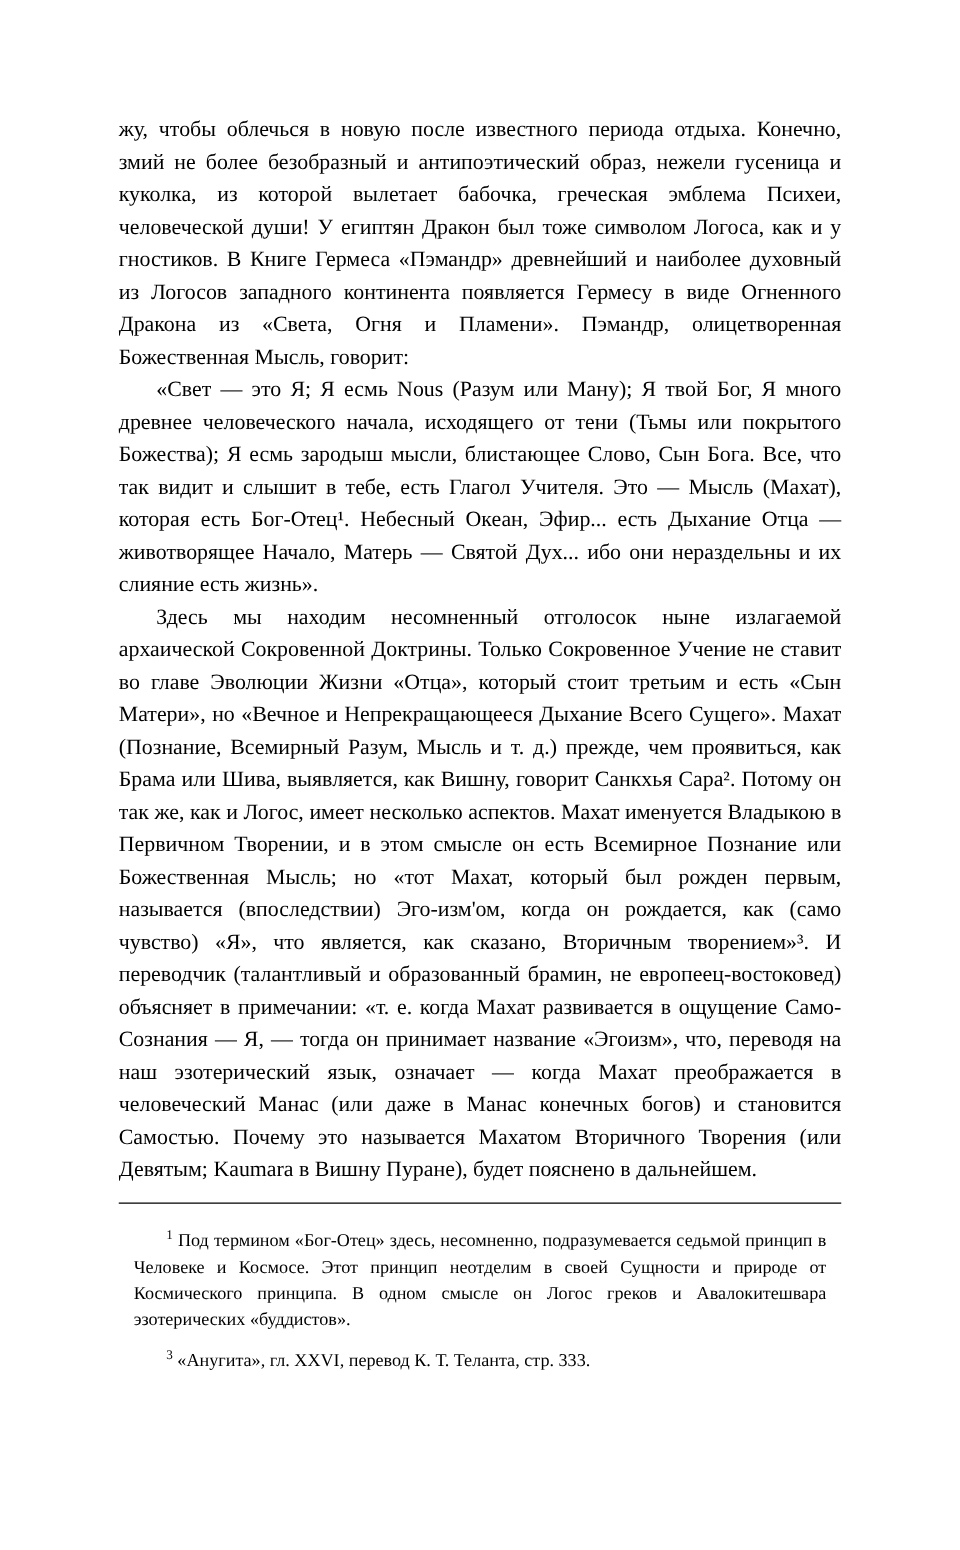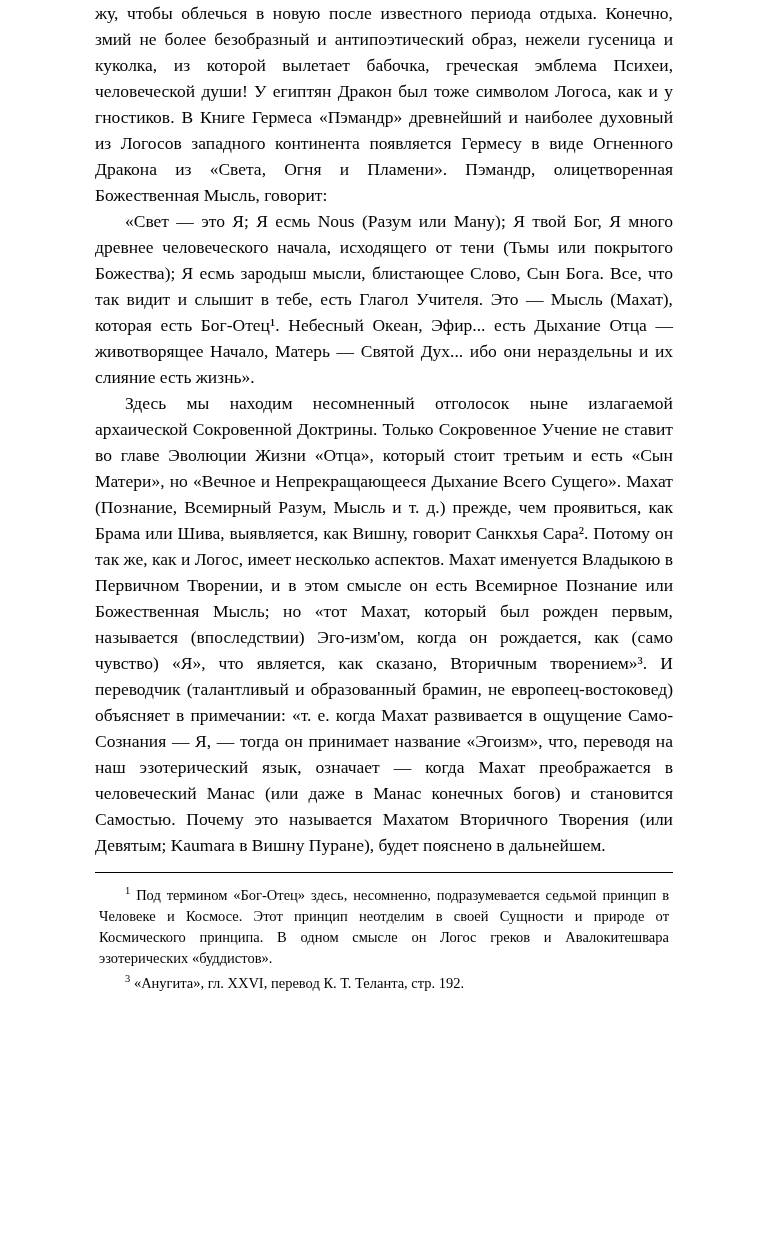--- a/index.html
+++ b/index.html
@@ -12,20 +12,21 @@
     height: 1240px;
     position: relative;
     font-family: "Liberation Serif", "DejaVu Serif", serif;
     color: #000000;
     overflow: hidden;
   }
   .page {
     width: 768px;
     height: 1169px;
     box-sizing: border-box;
+    padding-top: 90px;
     position: relative;
   }
   .text-column {
     width: 578px;
     margin: 0 auto;
     text-align: justify;
     font-size: 17.5px;
     line-height: 26px;
     hyphens: auto;
   }
@@ -42,21 +43,21 @@
     width: 578px;
     margin: 14px auto 0 auto;
     border-top: 1px solid #000000;
     padding-top: 8px;
     font-size: 14.5px;
     line-height: 21px;
     text-align: justify;
     hyphens: auto;
   }
   .footnote {
-    margin: 4px;
+    margin: 12px;
     text-indent: 26px;
   }
   .footnote sup {
     font-size: 10.5px;
     line-height: 0;
   }
   .page-number-row {
     position: absolute;
     left: 0;
     bottom: 82px;
@@ -81,17 +82,17 @@
   <div class="text-column">
     <p class="para no-indent">жу, чтобы облечься в новую после известного периода отдыха. Конечно, змий не более безобразный и антипоэтический образ, нежели гусеница и куколка, из которой вылетает бабочка, греческая эмблема Психеи, человеческой души! У египтян Дракон был тоже символом Логоса, как и у гностиков. В Книге Гермеса «Пэмандр» древнейший и наиболее духовный из Логосов западного континента появляется Гермесу в виде Огненного Дракона из «Света, Огня и Пламени». Пэмандр, олицетворенная Божественная Мысль, говорит:</p>
 
     <p class="para italic">«Свет — это Я; Я есмь Nous (Разум или Ману); Я твой Бог, Я много древнее человеческого начала, исходящего от тени (Тьмы или покрытого Божества); Я есмь зародыш мысли, блистающее Слово, Сын Бога. Все, что так видит и слышит в тебе, есть Глагол Учителя. Это — Мысль (Махат), которая есть Бог-Отец¹. Небесный Океан, Эфир... есть Дыхание Отца — животворящее Начало, Матерь — Святой Дух... ибо они нераздельны и их слияние есть жизнь».</p>
 
     <p class="para">Здесь мы находим несомненный отголосок ныне излагаемой архаической Сокровенной Доктрины. Только Сокровенное Учение не ставит во главе Эволюции Жизни «Отца», который стоит третьим и есть «Сын Матери», но «Вечное и Непрекращающееся Дыхание Всего Сущего». Махат (Познание, Всемирный Разум, Мысль и т. д.) прежде, чем проявиться, как Брама или Шива, выявляется, как Вишну, говорит Санкхья Сара². Потому он так же, как и Логос, имеет несколько аспектов. Махат именуется Владыкою в Первичном Творении, и в этом смысле он есть Всемирное Познание или Божественная Мысль; но «тот Махат, который был рожден первым, называется (впоследствии) Эго-изм'ом, когда он рождается, как (само чувство) «Я», что является, как сказано, Вторичным творением»³. И переводчик (талантливый и образованный брамин, не европеец-востоковед) объясняет в примечании: «т. е. когда Махат развивается в ощущение Само-Сознания — Я, — тогда он принимает название «Эгоизм», что, переводя на наш эзотерический язык, означает — когда Махат преображается в человеческий Манас (или даже в Манас конечных богов) и становится Самостью. Почему это называется Махатом Вторичного Творения (или Девятым; Kaumara в Вишну Пуране), будет пояснено в дальнейшем.</p>
   </div>
 
   <div class="footnotes">
     <p class="footnote"><sup>1</sup><span> Под термином «Бог-Отец» здесь, несомненно, подразумевается седьмой принцип в Человеке и Космосе. Этот принцип неотделим в своей Сущности и природе от Космического принципа. В одном смысле он Логос греков и Авалокитешвара эзотерических «буддистов».</span></p>
-    <p class="footnote"><sup>3</sup><span> «Анугита», гл. XXVI, перевод К. Т. Теланта, стр. 192.</span></p>
+    <p class="footnote"><sup>3</sup><span> «Анугита», гл. XXVI, перевод К. Т. Теланта, стр. 333.</span></p>
   </div>
 
 
 </div>
 
 </body></html>

